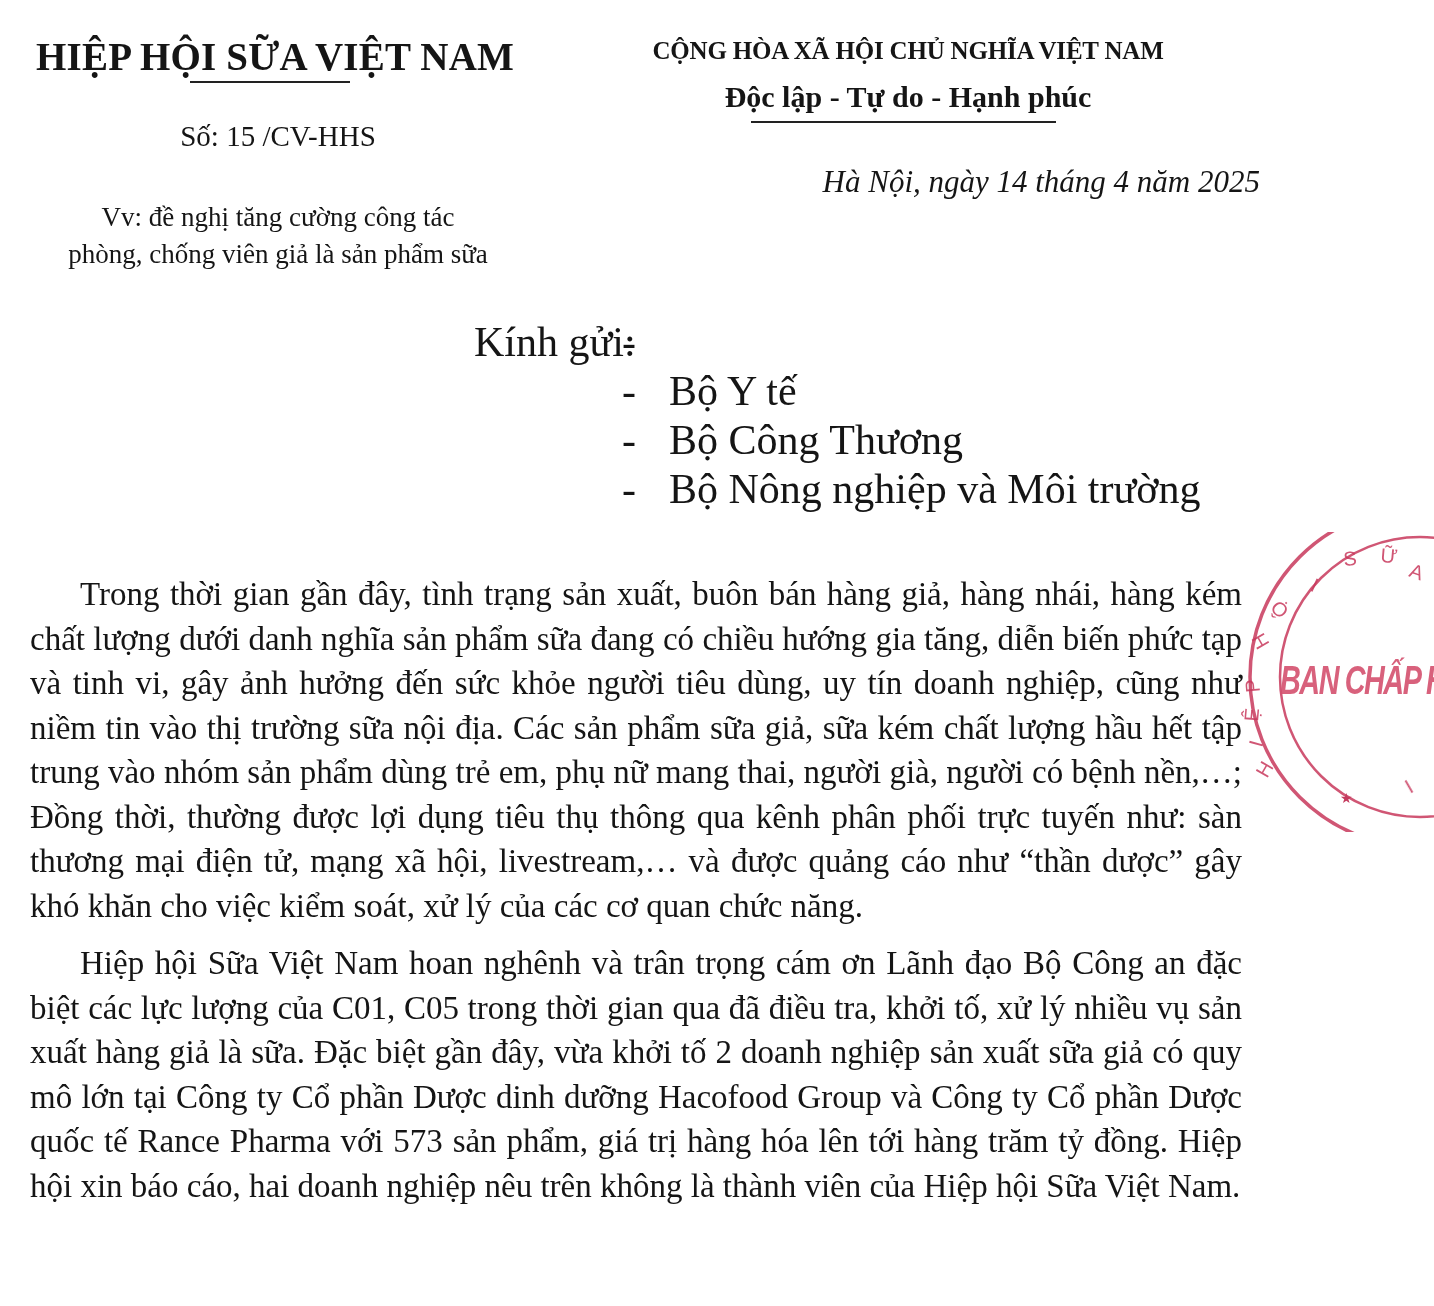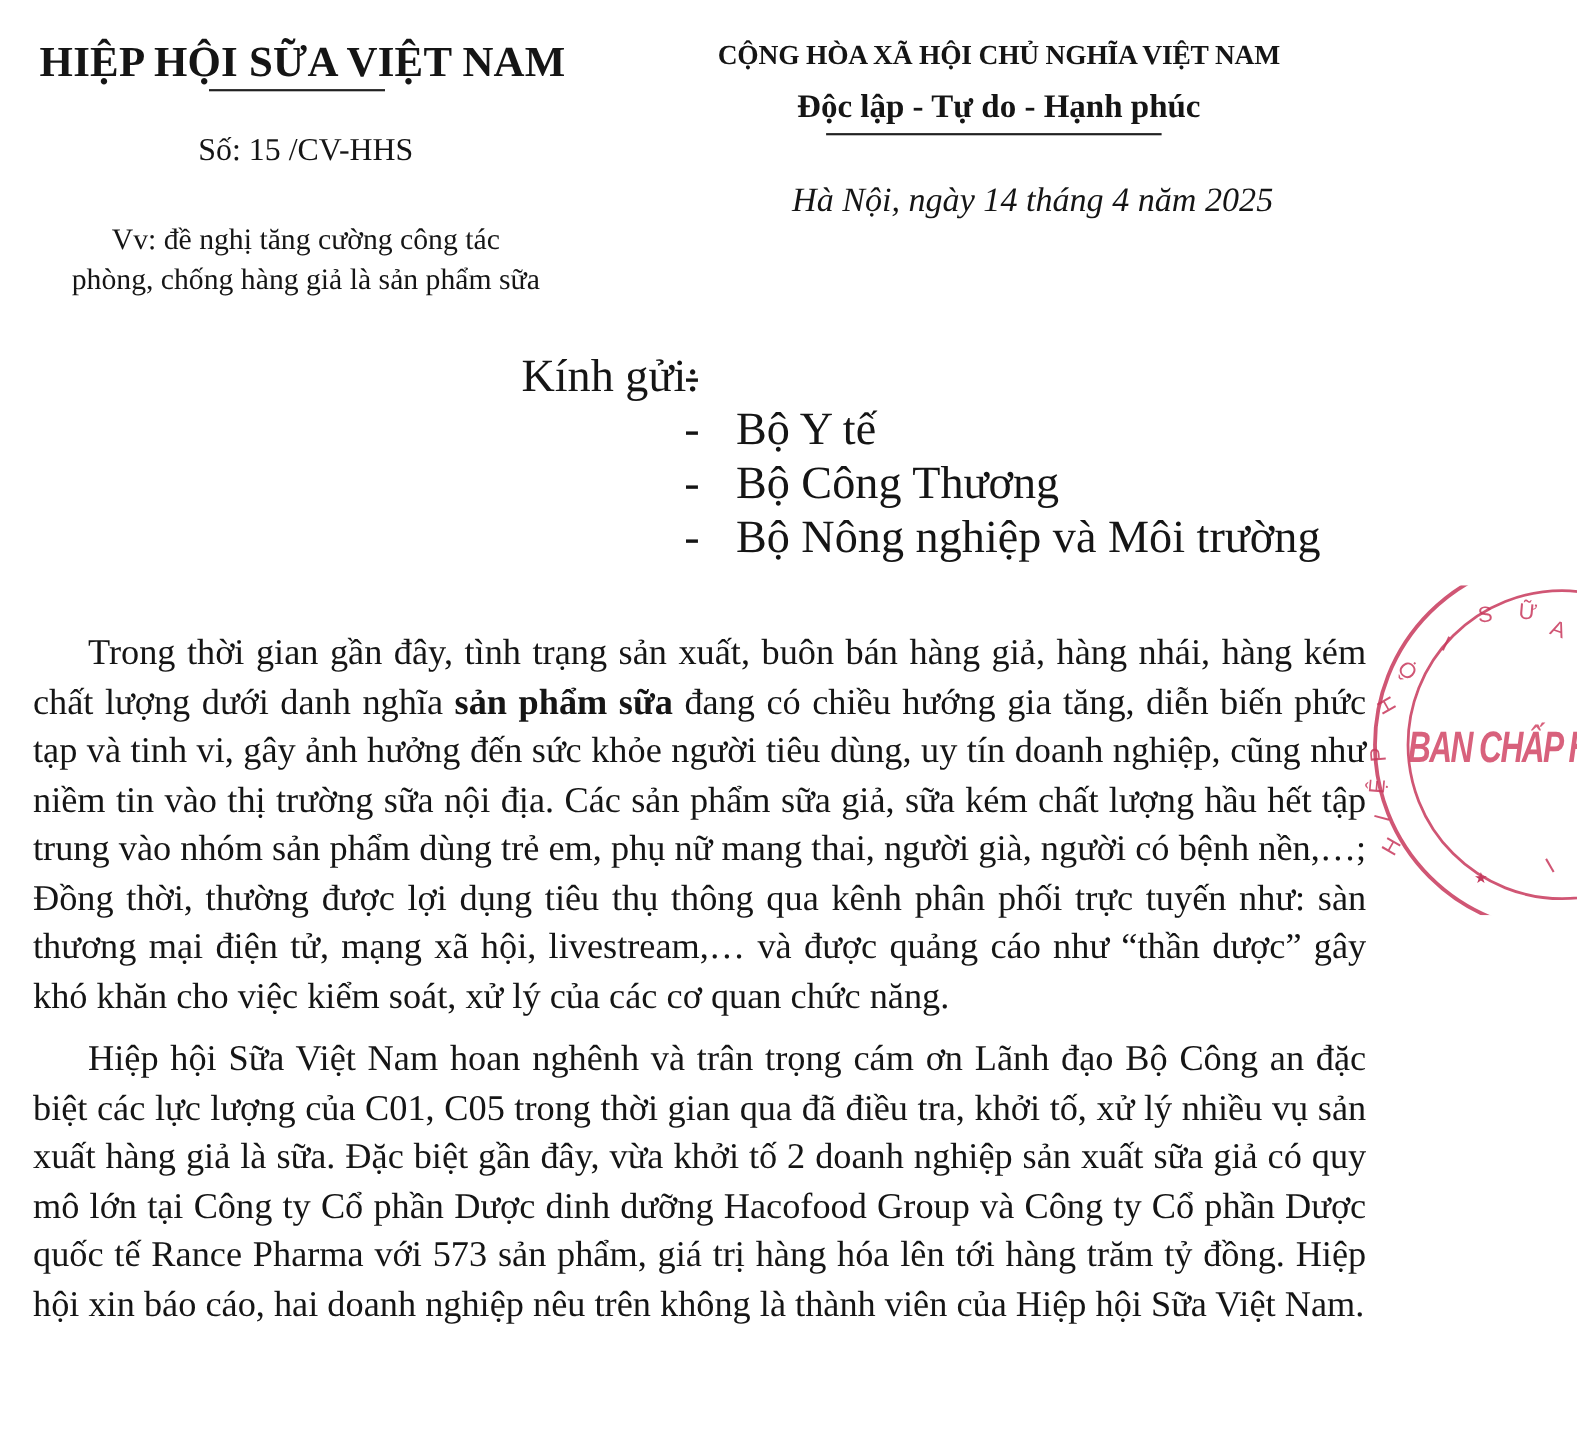--- a/index.html
+++ b/index.html
@@ -65,20 +65,21 @@
       white-space: nowrap;
     }
     .motto-underline {
       left: 751px; top: 121px;
       width: 305px; height: 2px;
       background: #222;
     }
     .place-date {
       left: 720px; top: 164px;
       width: 540px;
+      text-align: right;
       font-size: 31px; font-style: italic;
       white-space: nowrap;
     }
 
     
     .recipients {
       left: 474px; top: 318px;
       font-size: 42px;
       line-height: 49px;
     }
@@ -90,21 +91,21 @@
     
     .body-text {
       left: 30px; top: 572px;
       width: 1212px;
       font-size: 33px;
       line-height: 44.5px;
       text-align: justify;
     }
     .para { margin: 0; text-indent: 50px; }
     .para + .para { margin-top: 13px; }
-    .para b { font-weight: bold; }
+    .para b { font-weight: normal; }
 
     
     .stamp {
       left: 1240px; top: 532px;
       width: 194px; height: 300px;
       overflow: hidden;
     }
     .stamp svg { position: absolute; left: 0; top: 0; }
     .stamp-text {
       position: absolute;
@@ -129,21 +130,21 @@
 </head>
 <body>
 
 <div class="abs org-name">HIỆP HỘI SỮA VIỆT NAM</div>
 <div class="abs org-underline"></div>
 
 <div class="abs doc-number"><span>Số: </span><b>15</b><span> /CV-HHS</span></div>
 
 <div class="abs subject">
   <span>Vv: đề nghị tăng cường công tác</span>
-  <span>phòng, chống hàng giả là sản phẩm sữa</span>
+  <span>phòng, chống viên giả là sản phẩm sữa</span>
 </div>
 
 <div class="abs nation">CỘNG HÒA XÃ HỘI CHỦ NGHĨA VIỆT NAM</div>
 <div class="abs motto">Độc lập - Tự do - Hạnh phúc</div>
 <div class="abs motto-underline"></div>
 <div class="abs place-date">Hà Nội, ngày 14 tháng 4 năm 2025</div>
 
 <div class="abs recipients">
   <div class="recip-row">
     <span class="recip-label">Kính gửi:</span>

